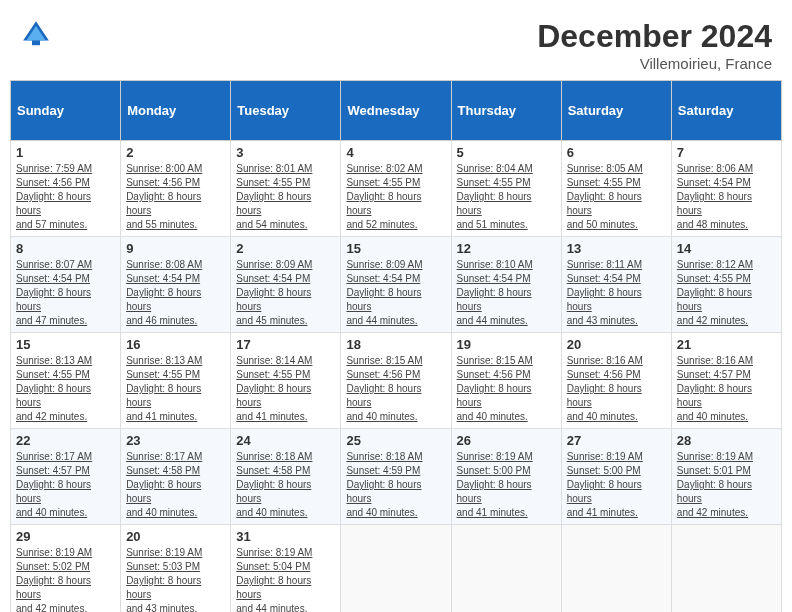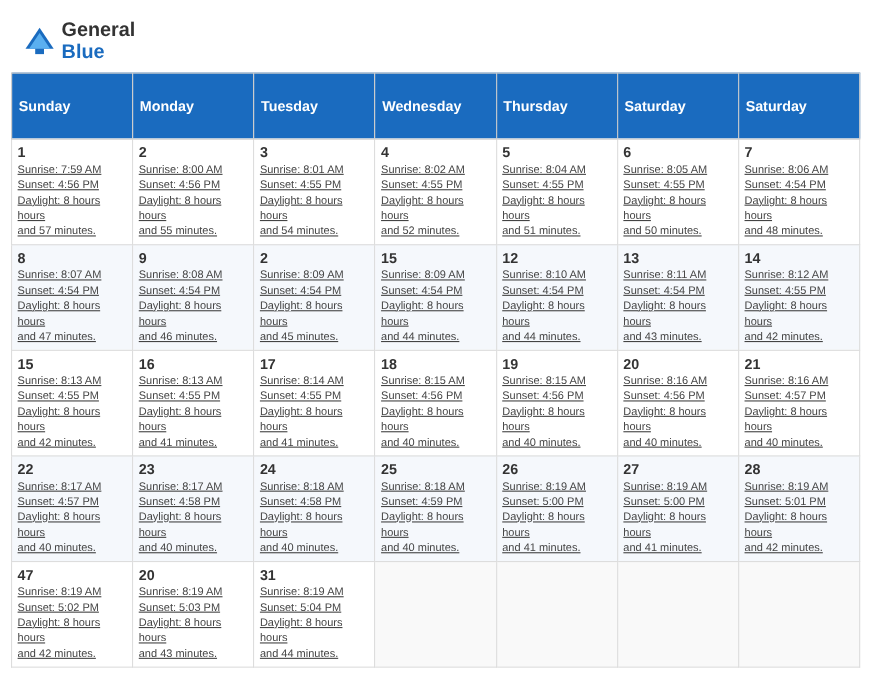--- a/index.html
+++ b/index.html
@@ -102,24 +102,24 @@
 </head>
 <body>
 
 <div class="header">
   <div class="logo">
     <svg class="logo-icon" viewBox="0 0 40 40" xmlns="http://www.w3.org/2000/svg">
       <polygon points="20,4 36,28 4,28" fill="#1a6bbf"></polygon>
       <polygon points="20,10 32,28 8,28" fill="#5aaff0"></polygon>
       <rect x="15" y="28" width="10" height="6" fill="#1a6bbf"></rect>
     </svg>
-    <div class="logo-text">
-      <span class="logo-general">General</span>
-      <span class="logo-blue">Blue</span>
-    </div>
+  </div>
+  <div class="title-block">
+    <div class="month-title">December 2024</div>
+    <div class="location">Villemoirieu, France</div>
   </div>
 </div>
 
 <table class="calendar">
   <thead>
     <tr>
     <th>Sunday</th>
         <th>Monday</th>
         <th>Tuesday</th>
         <th>Wednesday</th>
@@ -356,21 +356,21 @@
         <span class="day-num">28</span>
         <div class="cell-info">
           Sunrise: 8:19 AM<br>
           Sunset: 5:01 PM<br>
           Daylight: 8 hours hours<br>and 42 minutes.
         </div>
       </td>
       </tr>
       <tr>
         <td>
-        <span class="day-num">47</span>
+        <span class="day-num">29</span>
         <div class="cell-info">
           Sunrise: 8:19 AM<br>
           Sunset: 5:02 PM<br>
           Daylight: 8 hours hours<br>and 42 minutes.
         </div>
       </td>
         <td>
         <span class="day-num">20</span>
         <div class="cell-info">
           Sunrise: 8:19 AM<br>

